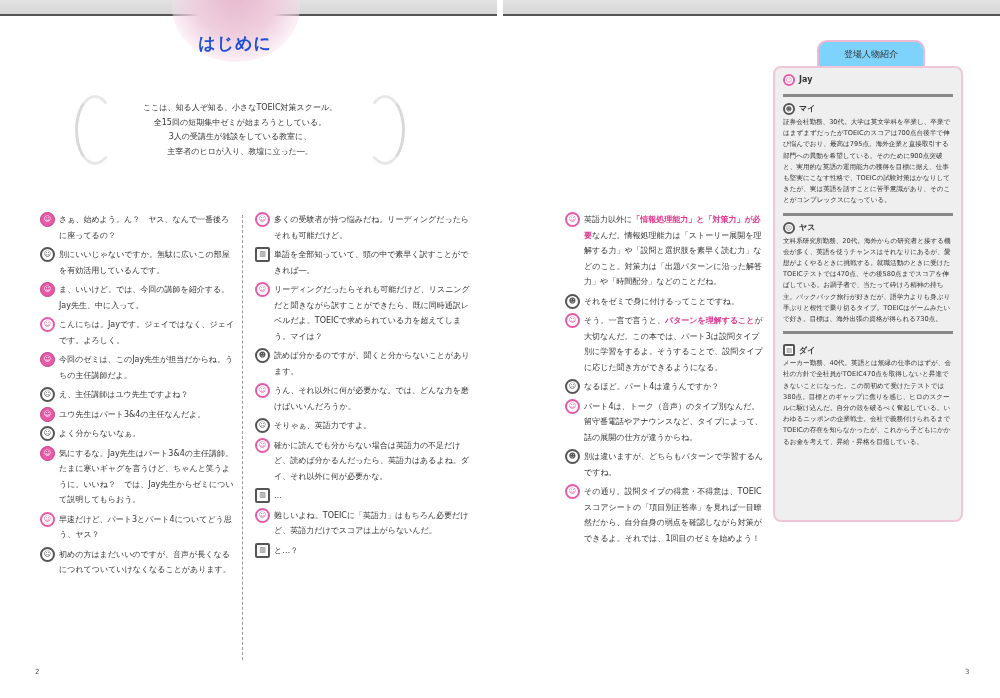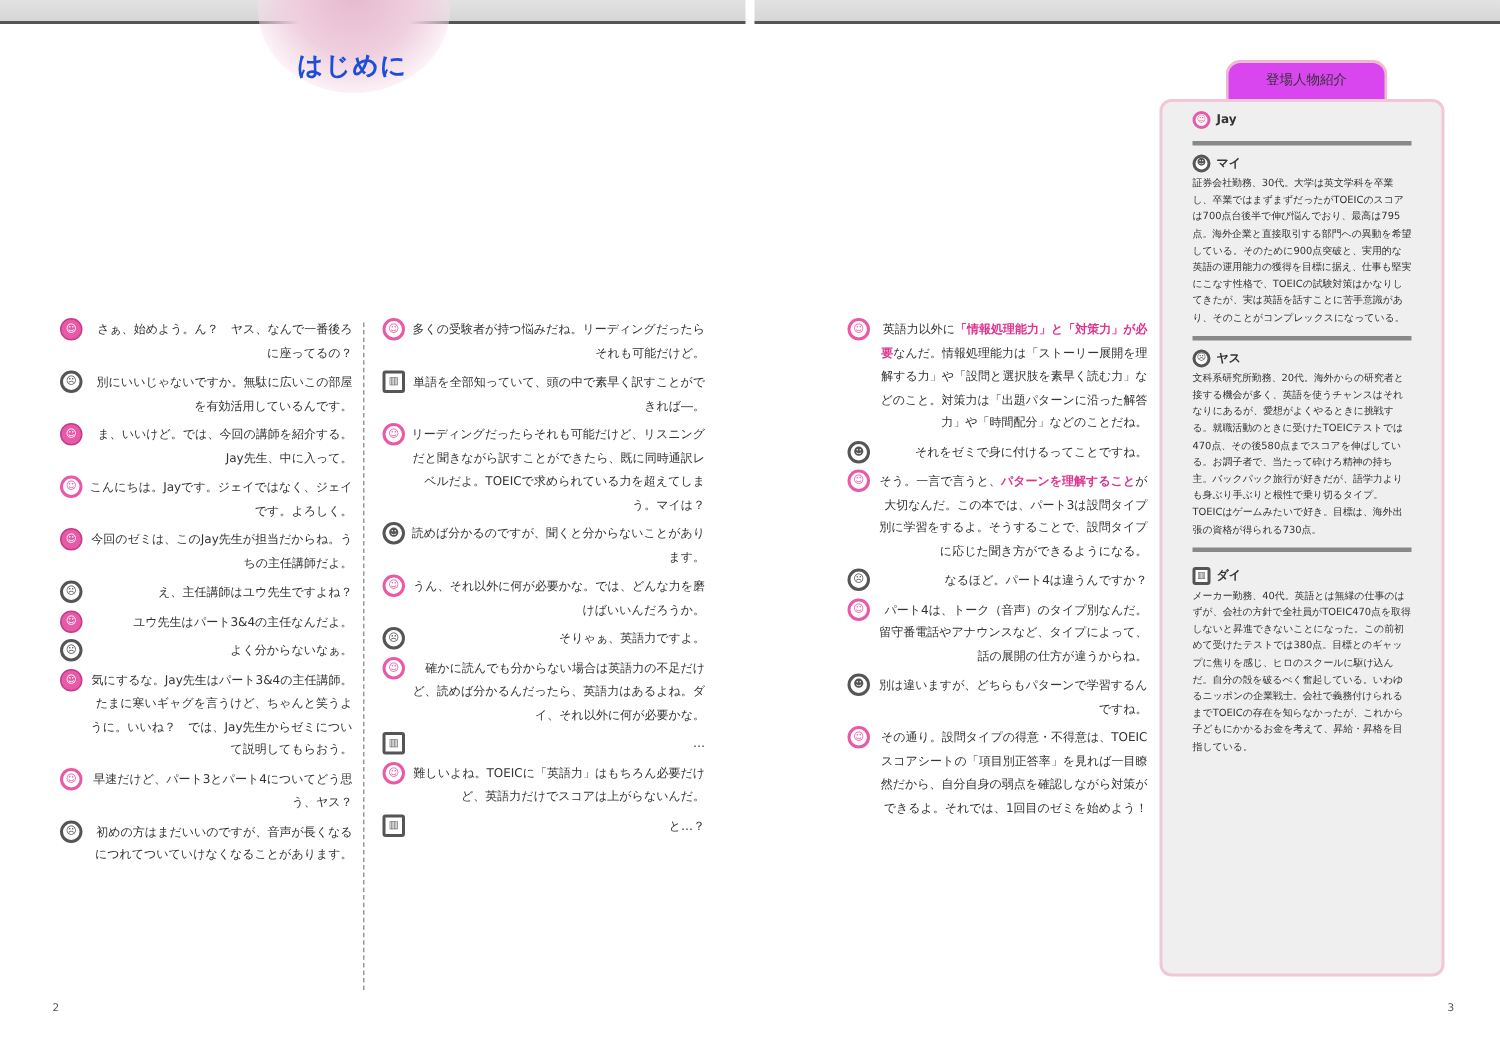--- a/index.html
+++ b/index.html
@@ -33,43 +33,53 @@
   .vsep { position: absolute; left: 242px; top: 215px; width: 0; height: 445px; border-left: 1px dashed #999; }
 
   .line { display: flex; align-items: flex-start; margin-bottom: 4px; }
   .av { flex: 0 0 15px; width: 15px; height: 15px; margin-right: 4px; margin-top: 0px; border-radius: 50%;
         display: flex; align-items: center; justify-content: center; font-size: 7px; line-height: 1; font-weight: bold; }
   .av.hiro { background: #e85aa8; border: 1px solid #c23c88; color: #fff; }
   .av.jay  { background: #fff; border: 2px solid #e85aa8; color: #e85aa8; }
   .av.mai  { background: #fff; border: 2px solid #555; color: #555; }
   .av.yasu { background: #fff; border: 2px solid #555; color: #555; }
   .av.dai  { background: #fff; border: 2px solid #555; color: #555; border-radius: 2px; }
-  .ln-text { flex: 1; text-align: right; }
+  .ln-text { flex: 1; }
   .hl { color: #e0348e; font-weight: bold; }
 
   
-  .cast-tab { position: absolute; left: 817px; top: 40px; width: 108px; height: 26px; border: 2px solid #f1b9d0; border-bottom: none; border-radius: 10px 10px 0 0; background: #d946ef; text-align: center; font-size: 9px; line-height: 24px; color: #333; }
-  .cast-box { position: absolute; left: 773px; top: 66px; width: 190px; height: 585px; background: #efefef; border: 2px solid #f1c6d8; border-radius: 8px; padding: 6px 20px; }
+  .cast-tab { position: absolute; left: 817px; top: 40px; width: 108px; height: 26px; border: 2px solid #f1b9d0; border-bottom: none; border-radius: 10px 10px 0 0; background: #7dd3fc; text-align: center; font-size: 9px; line-height: 24px; color: #333; }
+  .cast-box { position: absolute; left: 773px; top: 66px; width: 190px; height: 456px; background: #efefef; border: 2px solid #f1c6d8; border-radius: 8px; padding: 6px 8px; }
   .cast-entry { font-size: 6.6px; line-height: 11.2px; color: #333; padding-bottom: 6px; margin-bottom: 6px; border-bottom: 3px solid #888; }
   .cast-entry:last-child { border-bottom: none; margin-top: 10px; }
   .cast-name { display: flex; align-items: center; font-size: 8px; font-weight: bold; margin-bottom: 2px; }
   .cast-name .av { flex: 0 0 12px; width: 12px; height: 12px; font-size: 6px; margin-right: 4px; }
 
   .pgnum { position: absolute; top: 668px; font-size: 7px; color: #555; }
 </style>
 </head>
 <body>
 
 <div class="spread">
   <div class="topbar left"></div>
   <div class="topbar right"></div>
   <div class="pink-disc"></div>
 
   <h1 class="title">はじめに</h1>
 
+  <div class="intro">
+    <div class="brk l"></div>
+    <div class="brk r"></div>
+    <div class="txt">
+      <div>ここは、知る人ぞ知る、小さなTOEIC対策スクール。</div>
+      <div>全15回の短期集中ゼミが始まろうとしている。</div>
+      <div>3人の受講生が雑談をしている教室に、</div>
+      <div>主宰者のヒロが入り、教壇に立った―。</div>
+    </div>
+  </div>
 
   <div class="col col1" id="col1">
       <div class="line">
         <span class="av hiro">☺</span>
         <span class="ln-text">さぁ、始めよう。ん？　ヤス、なんで一番後ろに座ってるの？</span>
       </div>
       <div class="line">
         <span class="av yasu">☹</span>
         <span class="ln-text">別にいいじゃないですか。無駄に広いこの部屋を有効活用しているんです。</span>
       </div>

